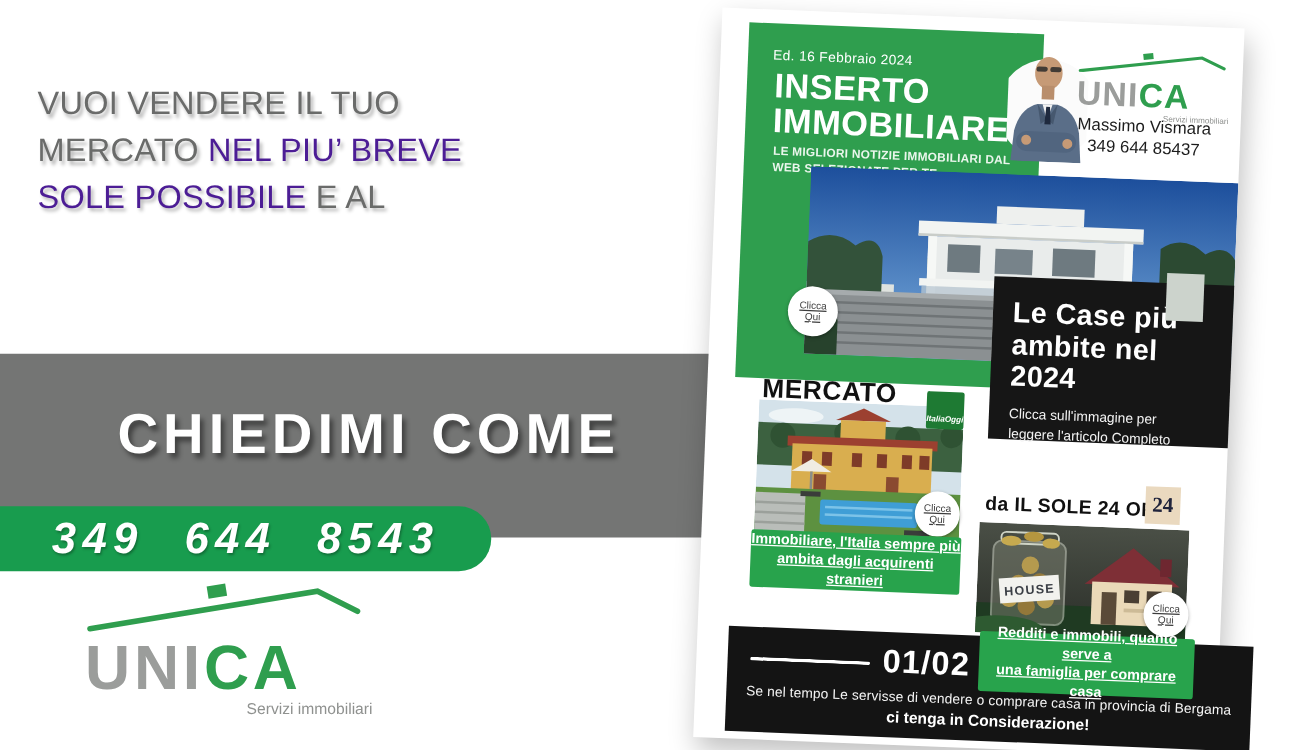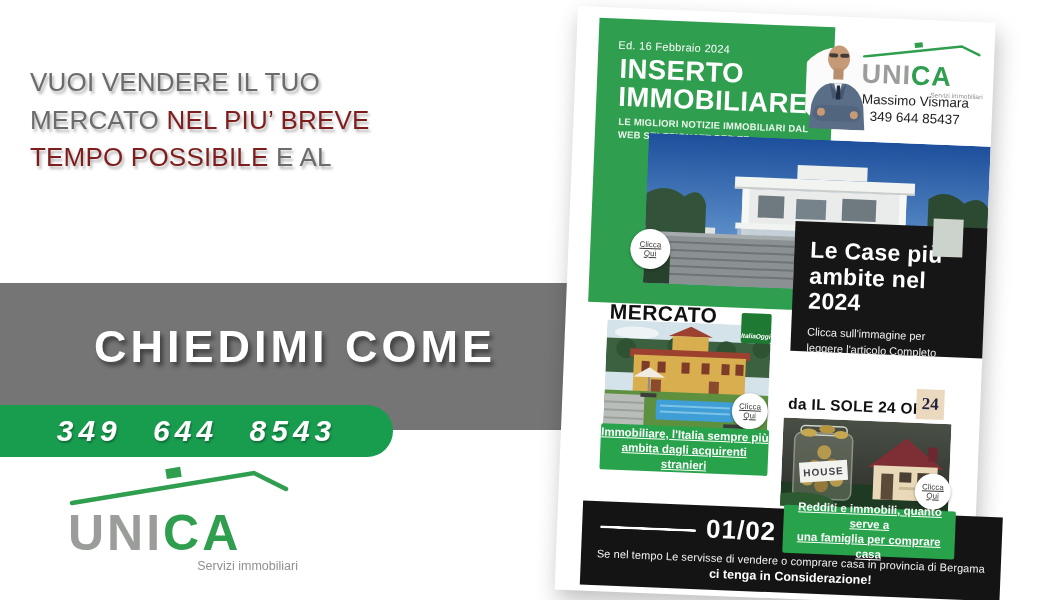--- a/index.html
+++ b/index.html
@@ -8,35 +8,35 @@
     background:#ffffff;font-family:"Liberation Sans",sans-serif;
   }
   .abs{position:absolute;}
 
   
   .headline{
     left:30px;top:64px;width:565px;
     font-size:26px;font-weight:400;line-height:37.5px;letter-spacing:.2px;
     color:#6a6b6a;text-shadow:2px 3px 3px rgba(0,0,0,.30);
   }
-  .headline .grn{color:#7f1d1d;}
+  .headline .grn{color:#4c1d95;}
 
   .gray-banner{
     left:0;top:283px;width:590px;height:147px;background:#747574;
   }
   .gray-banner .label{
     padding-top:22px;text-align:center;
     font-size:45px;font-weight:700;letter-spacing:4px;color:#ffffff;
     text-shadow:3px 4px 4px rgba(0,0,0,.45);
     margin-top:16px;
   }
   .phone-pill{
     left:0;top:405px;width:393px;height:52px;background:#189c4e;
     border-radius:0 28px 28px 0;display:flex;align-items:center;justify-content:center;
-    color:#fff;font-size:30px;font-weight:700;font-style:italic;
+    color:#fff;font-size:35px;font-weight:700;font-style:italic;
     letter-spacing:5px;word-spacing:18px;text-shadow:1px 2px 2px rgba(0,0,0,.3);
   }
 
   .logo-big{left:68px;top:466px;width:232px;}
   .logo-letters{font-size:50px;font-weight:700;letter-spacing:3px;color:#9b9d9b;margin-top:-6px;}
   .logo-letters .lg-grn{color:#2f9e4e;}
   .logo-tagline{text-align:right;font-size:12.5px;color:#8f918f;margin-top:-3px;padding-right:2px;}
 
   
   .card{
@@ -107,21 +107,21 @@
   .footer-page{left:124px;top:8px;font-size:26px;font-weight:700;letter-spacing:1px;}
   .footer-line1{left:0;top:46px;width:100%;text-align:center;font-size:11px;color:#f4f4f4;letter-spacing:.1px;}
   .footer-line2{left:0;top:61px;width:100%;text-align:center;font-size:12.5px;font-weight:700;}
 </style>
 </head>
 <body>
 
 <div class="abs headline">
   <div><span>VUOI VENDERE IL TUO</span></div>
   <div><span>MERCATO </span><span class="grn">NEL PIU’ BREVE</span></div>
-  <div><span class="grn">TEMPO POSSIBILE</span><span> E AL</span></div>
+  <div><span class="grn">SOLE POSSIBILE</span><span> E AL</span></div>
 </div>
 
 <div class="abs gray-banner">
   <div class="label">CHIEDIMI COME</div>
 </div>
 
 <div class="abs phone-pill">
   <span>349 644 8543</span>
 </div>
 

